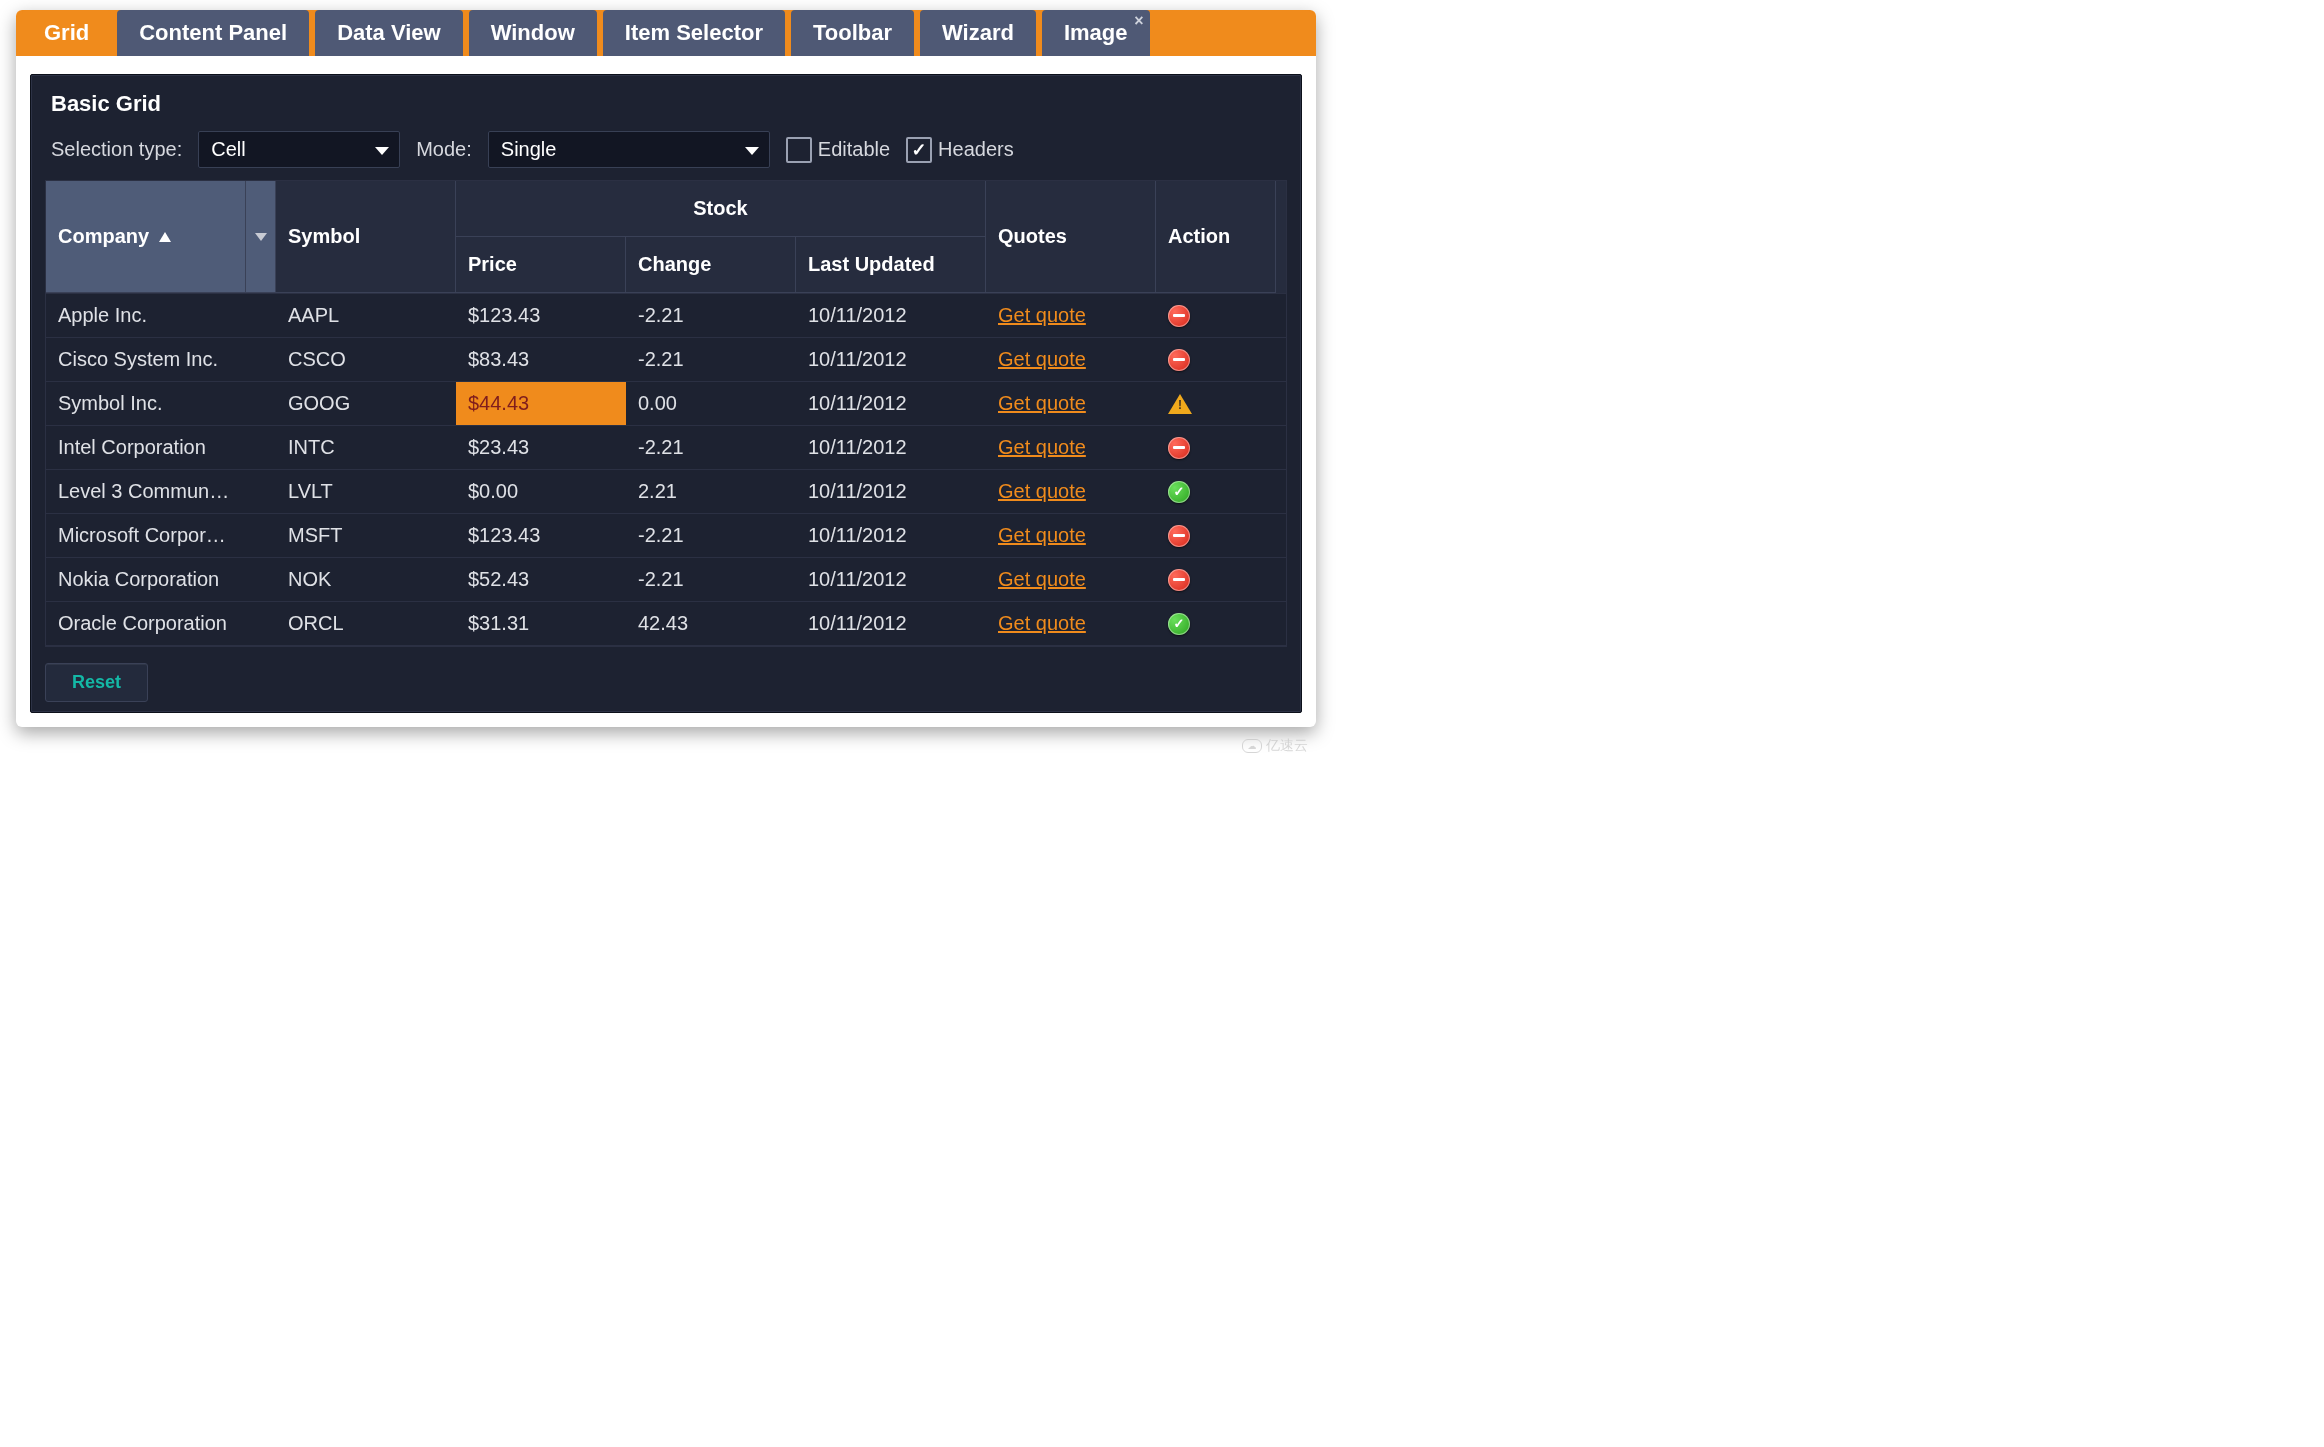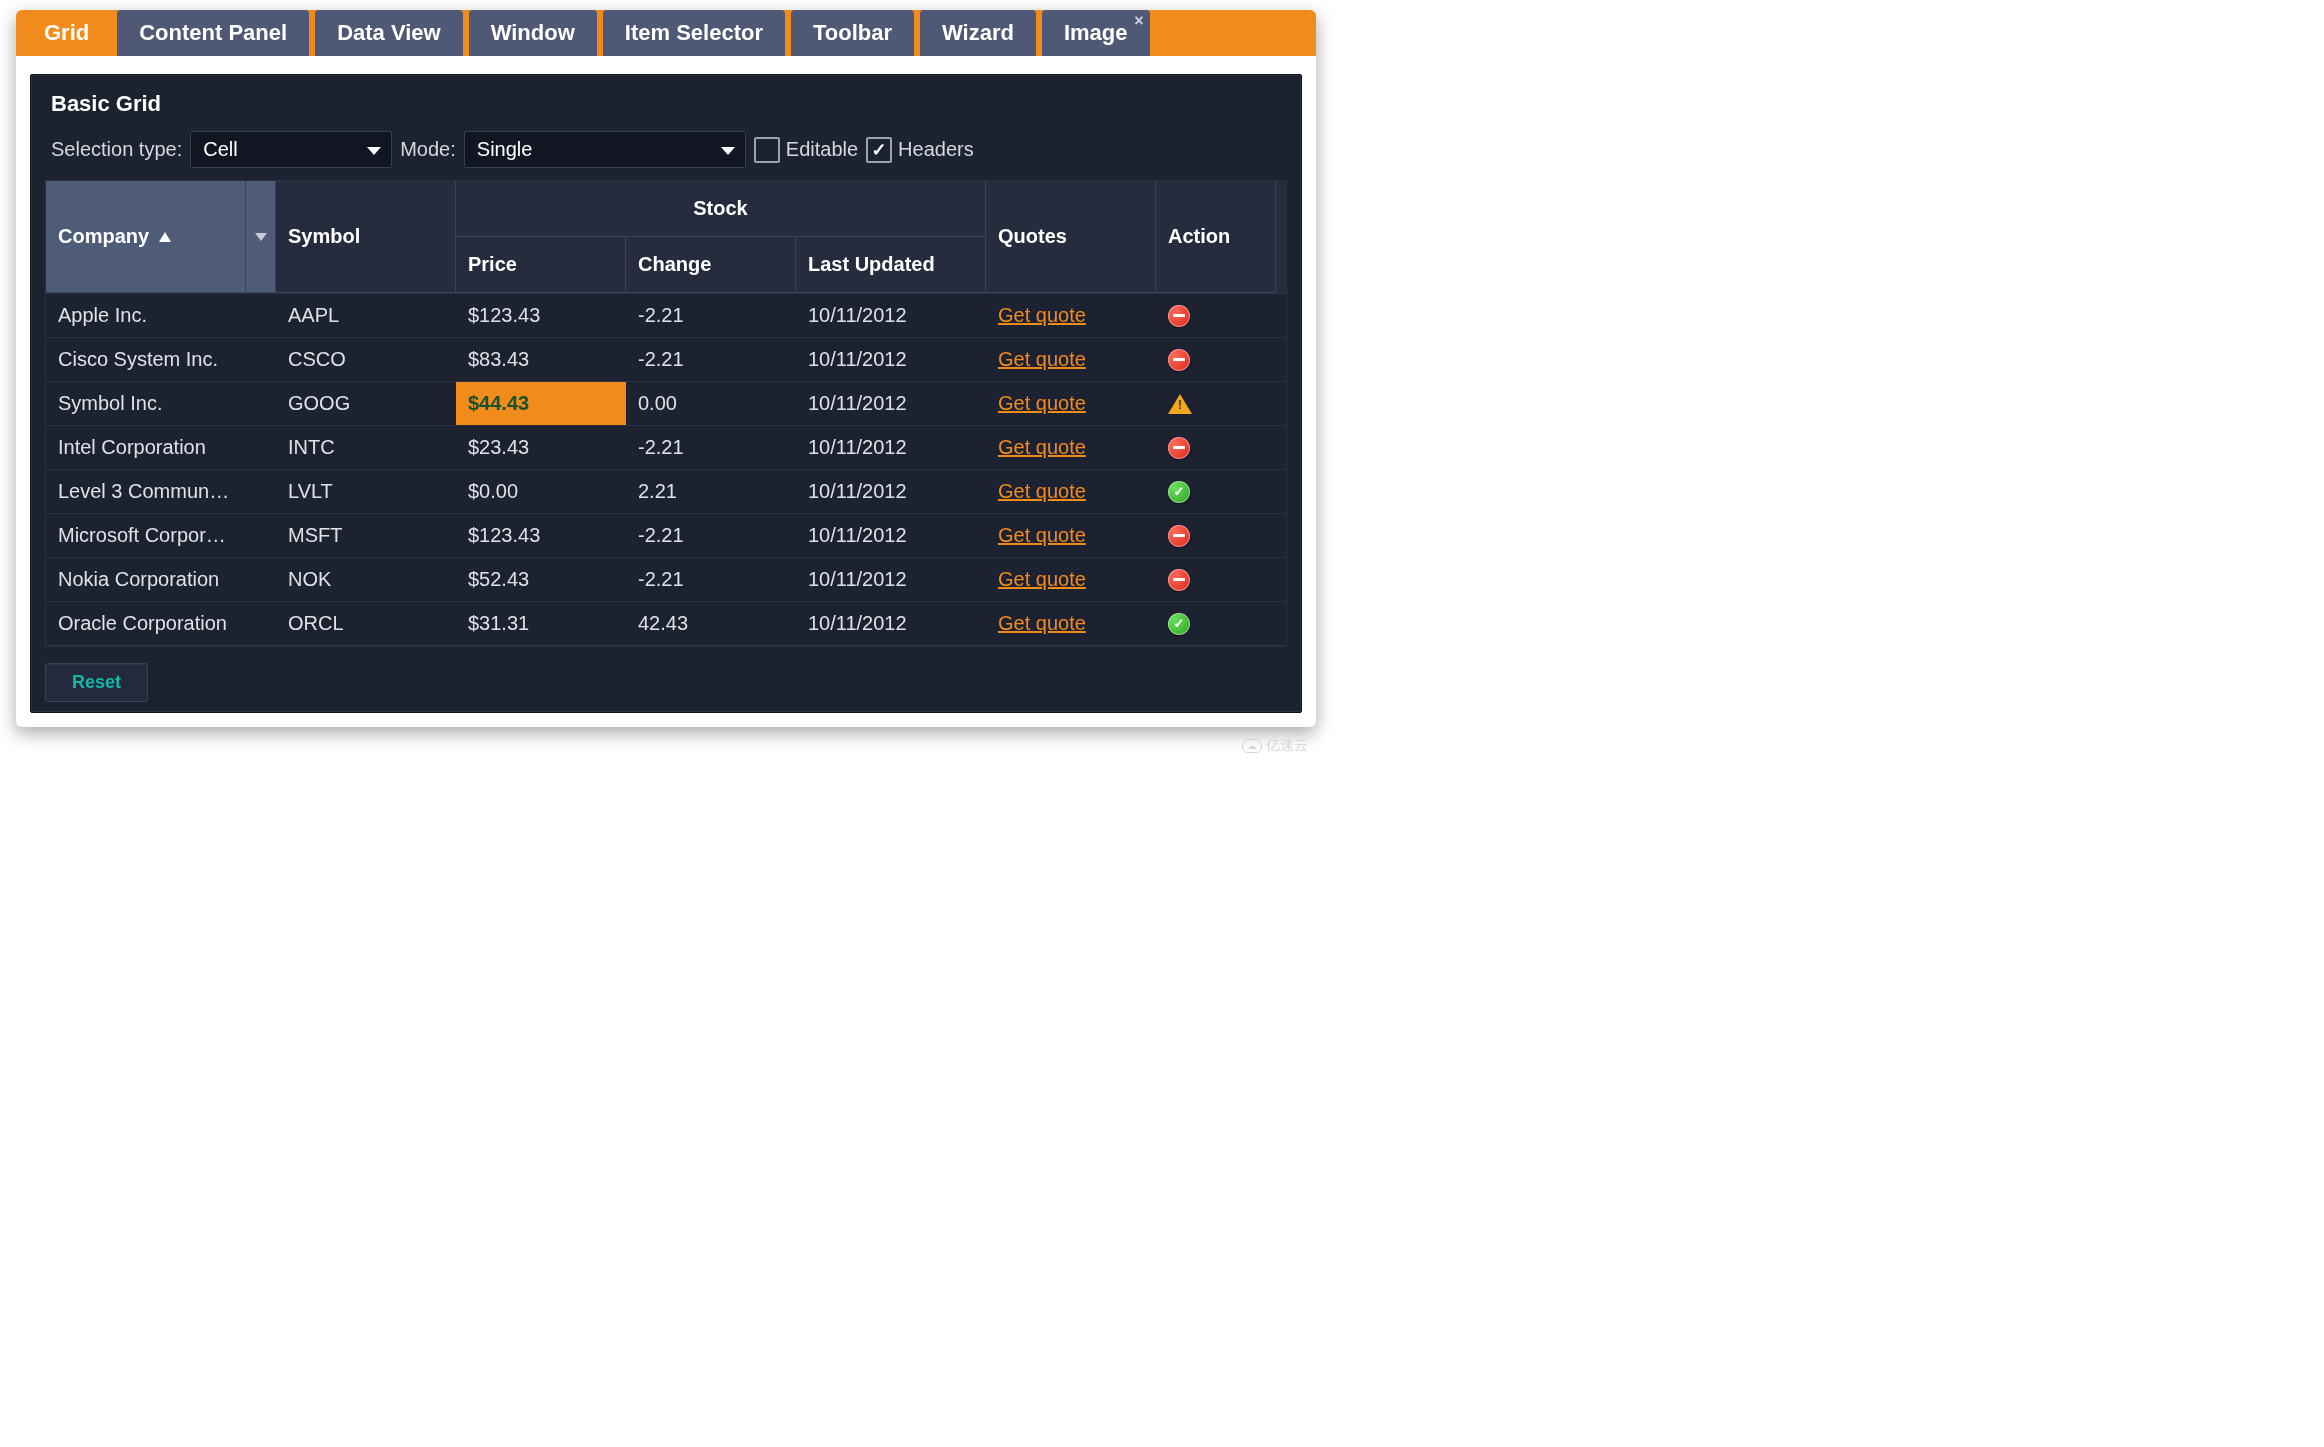--- a/index.html
+++ b/index.html
@@ -67,21 +67,21 @@
   }
   .panel-title {
     color: #fff;
     font-size: 22px;
     font-weight: 700;
     padding: 16px 20px 10px 20px;
   }
   .toolbar {
     display: flex;
     align-items: center;
-    gap: 8px;
+    gap: 16px;
     padding: 4px 20px 12px 20px;
     font-size: 20px;
     color: #d6d8de;
   }
   .select {
     background: #121623;
     border: 1px solid #384055;
     color: #fff;
     font-size: 20px;
     padding: 6px 38px 6px 12px;
@@ -172,22 +172,22 @@
   }
   .cell {
     padding: 10px 12px;
     border-right: 1px solid #20273a00;
     white-space: nowrap;
     overflow: hidden;
     text-overflow: ellipsis;
   }
   .cell.hl {
     background: #f08b1c;
-    color: #14532d;
-    font-weight: 700;
+    color: #7f1d1d;
+    font-weight: 400;
   }
   .quote-link {
     color: #f08b1c;
     text-decoration: underline;
   }
   .action-cell { display:flex; align-items:center; }
   .status-icon {
     width: 22px; height: 22px; border-radius: 50%;
     display:inline-flex;align-items:center;justify-content:center;
     font-size:14px;font-weight:900;color:#fff;

